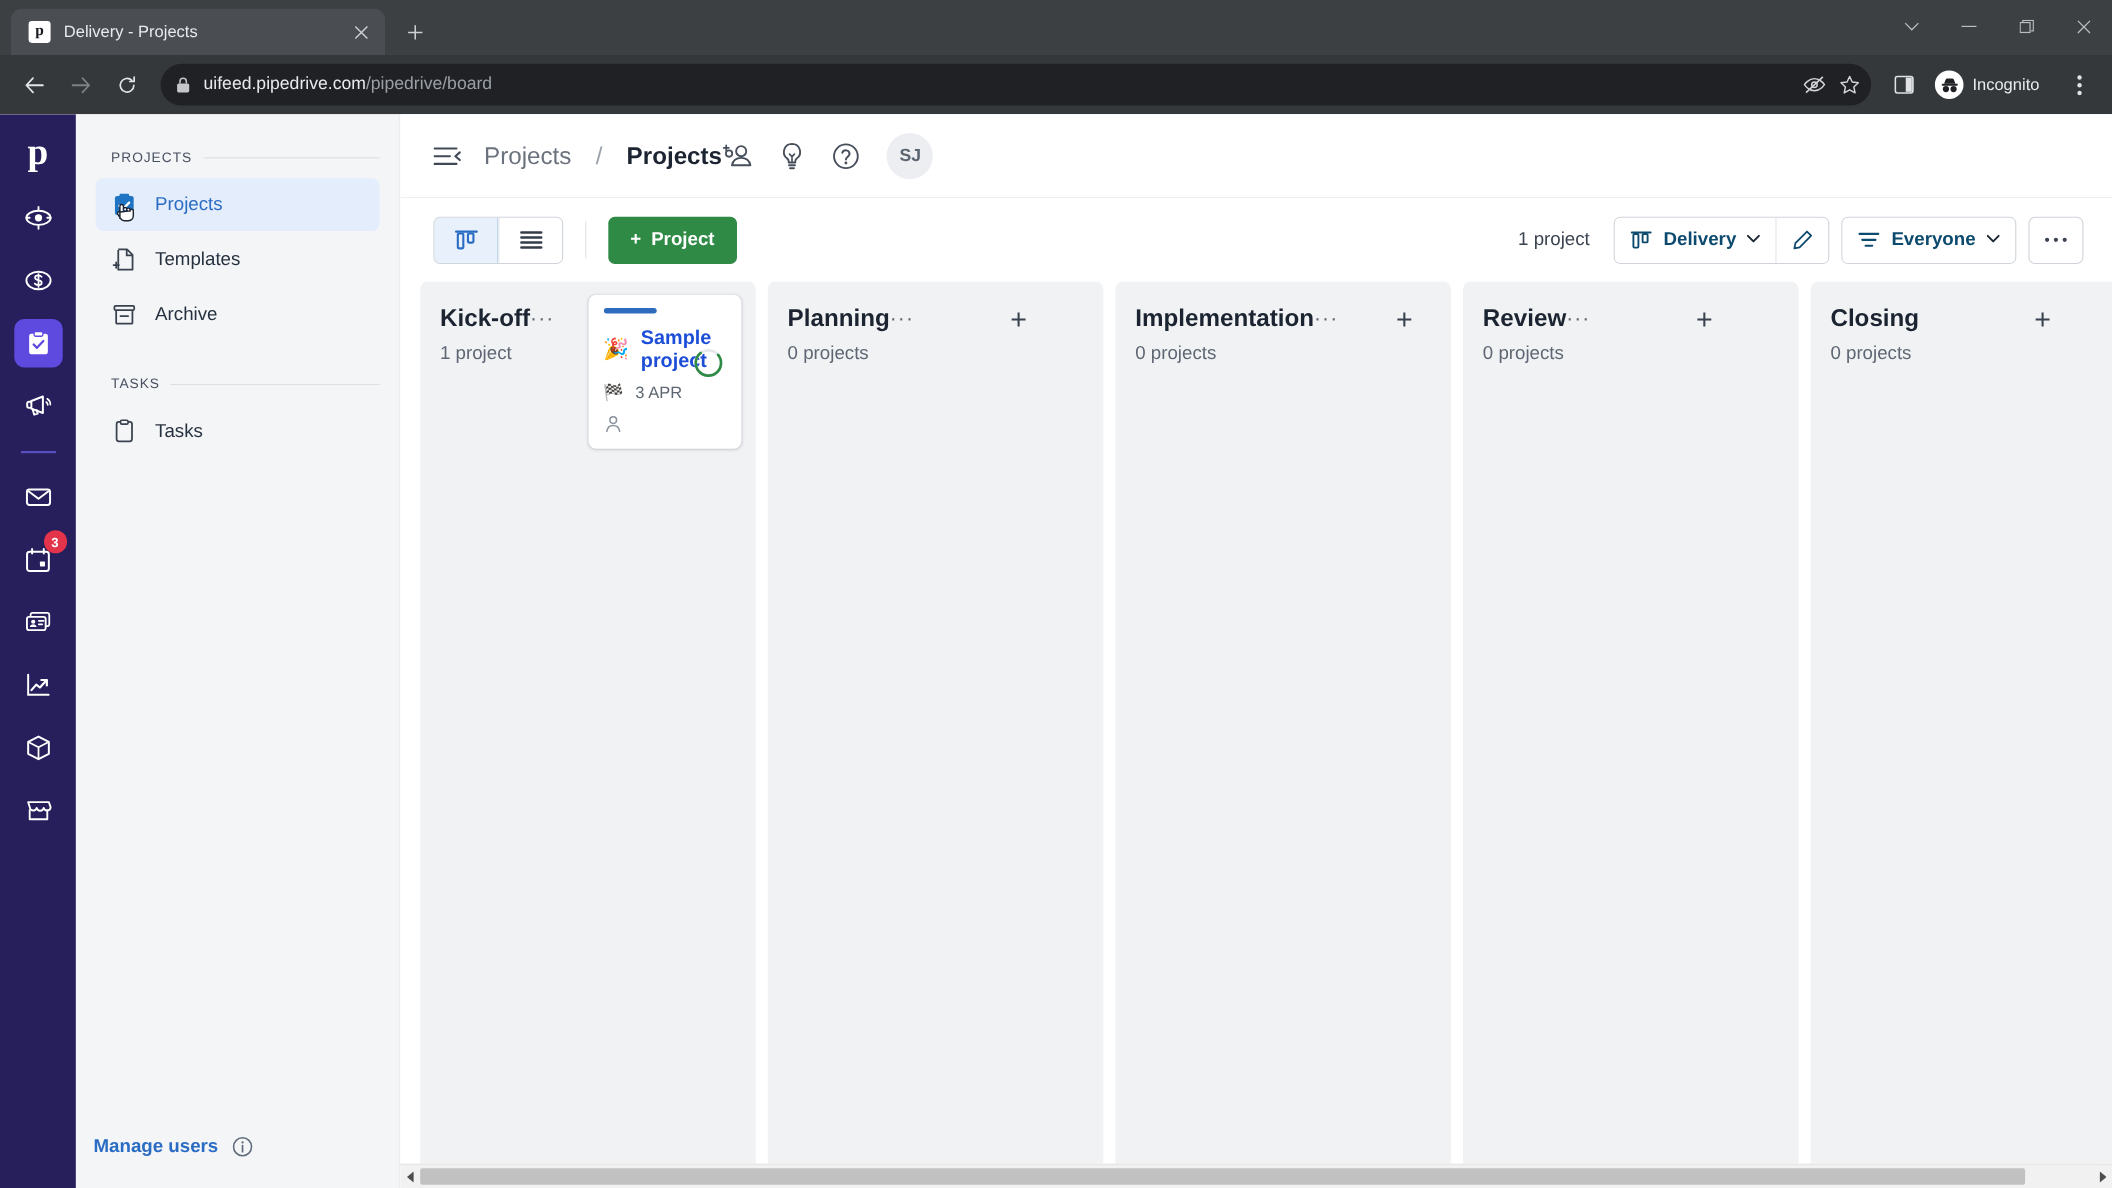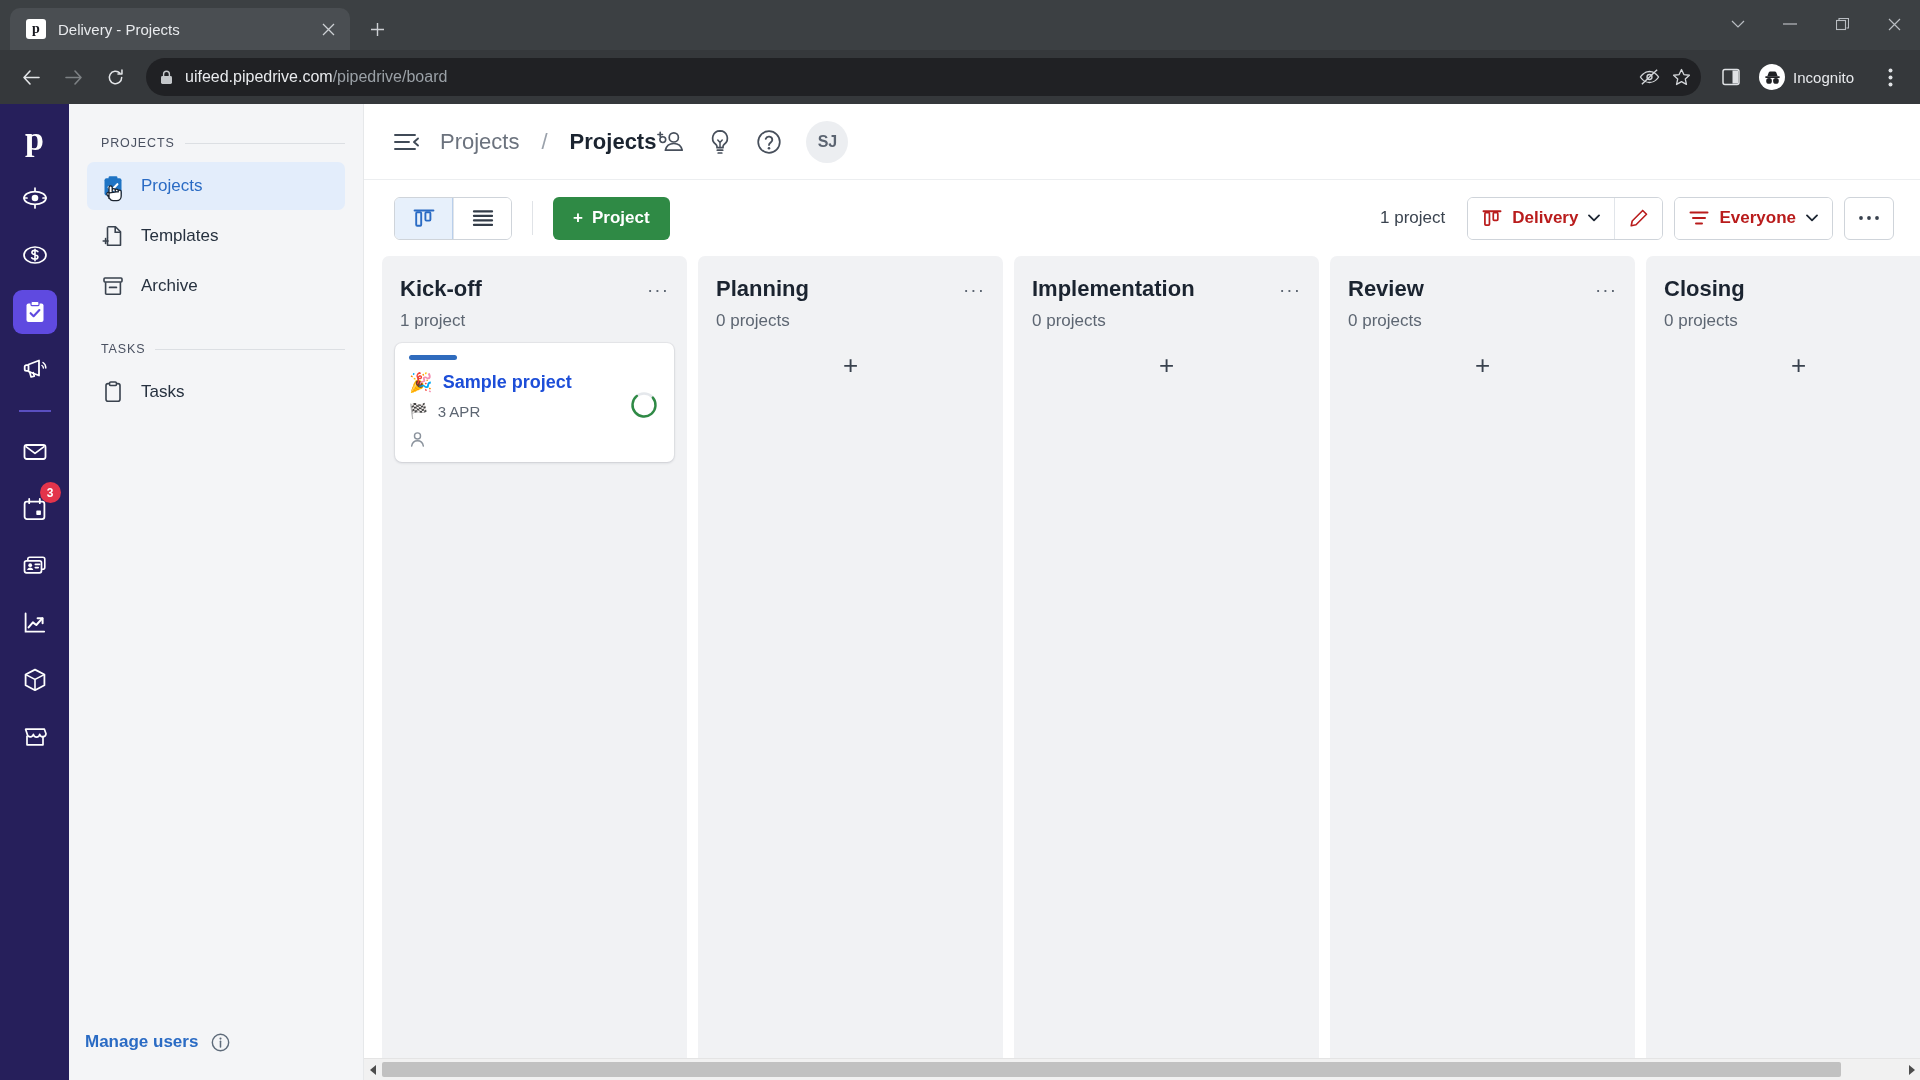--- a/index.html
+++ b/index.html
@@ -285,21 +285,21 @@
     border: none; border-radius: 6px;
     padding: 0 20px; font-size: 17px; font-weight: bold;
     display: flex; align-items: center; gap: 9px; cursor: pointer;
     font-family: "Liberation Sans", sans-serif;
   }
   .tb-spacer { flex: 1; }
   .count-label { font-size: 17px; color: #3a434f; margin-right: 22px; white-space: nowrap;}
   .ctl-group { display: flex; border: 1px solid #cfd4da; border-radius: 6px; height: 43px; overflow:hidden; }
   .ctl-btn {
     display: flex; align-items: center; gap: 10px;
-    padding: 0 14px; cursor: pointer; background: #fff; color: #b91c1c;
+    padding: 0 14px; cursor: pointer; background: #fff; color: #0c4a6e;
     font-size: 17px; font-weight: bold;
   }
   .ctl-btn.icon-only { padding: 0 13px; }
   .ctl-group .ctl-btn + .ctl-btn { border-left: 1px solid #e1e5ea; }
   .caret { font-size: 11px; color: #1d2633; }
   .gap10 { width: 11px; }
   .more-btn {
     width: 50px; height: 43px; border: 1px solid #cfd4da; border-radius: 6px;
     display:flex; align-items:center; justify-content:center;
     cursor: pointer; color: #39424e; font-size: 20px; letter-spacing: 1px;
@@ -321,21 +321,21 @@
     padding: 0 0 0 0;
     overflow: hidden;
     min-height: 0;
   }
   .col {
     width: 305px;
     flex: 0 0 305px;
     background: #f1f2f4;
     border-radius: 7px 7px 0 0;
     display: flex;
-    flex-direction: column;
+    flex-direction: row;
     min-height: 0;
   }
   .col:first-child { margin-left: 18px; }
   .col-head { padding: 20px 18px 0 18px; }
   .col-title-row { display: flex; align-items: flex-start; justify-content: space-between; }
   .col-title { font-size: 22px; font-weight: bold; color: #1b2430; }
   .col-dots { color: #5d6672; font-size: 19px; cursor: pointer; letter-spacing: 1px; line-height: 1; padding-top: 4px;}
   .col-count { font-size: 17px; color: #5d6672; margin-top: 9px; }
   .col-body { flex: 1; padding: 12px 13px; overflow: hidden; }
   .add-card {

